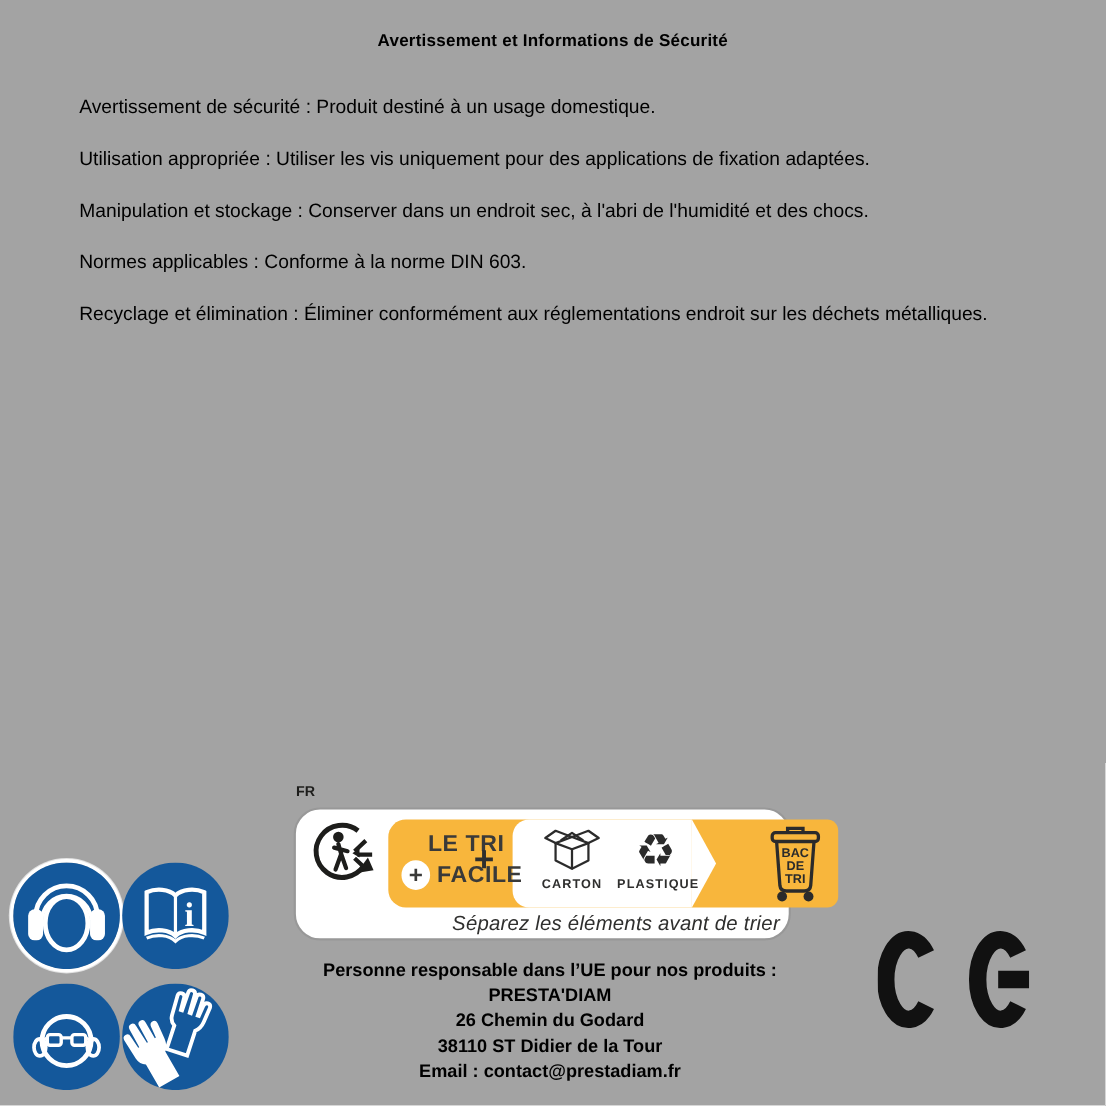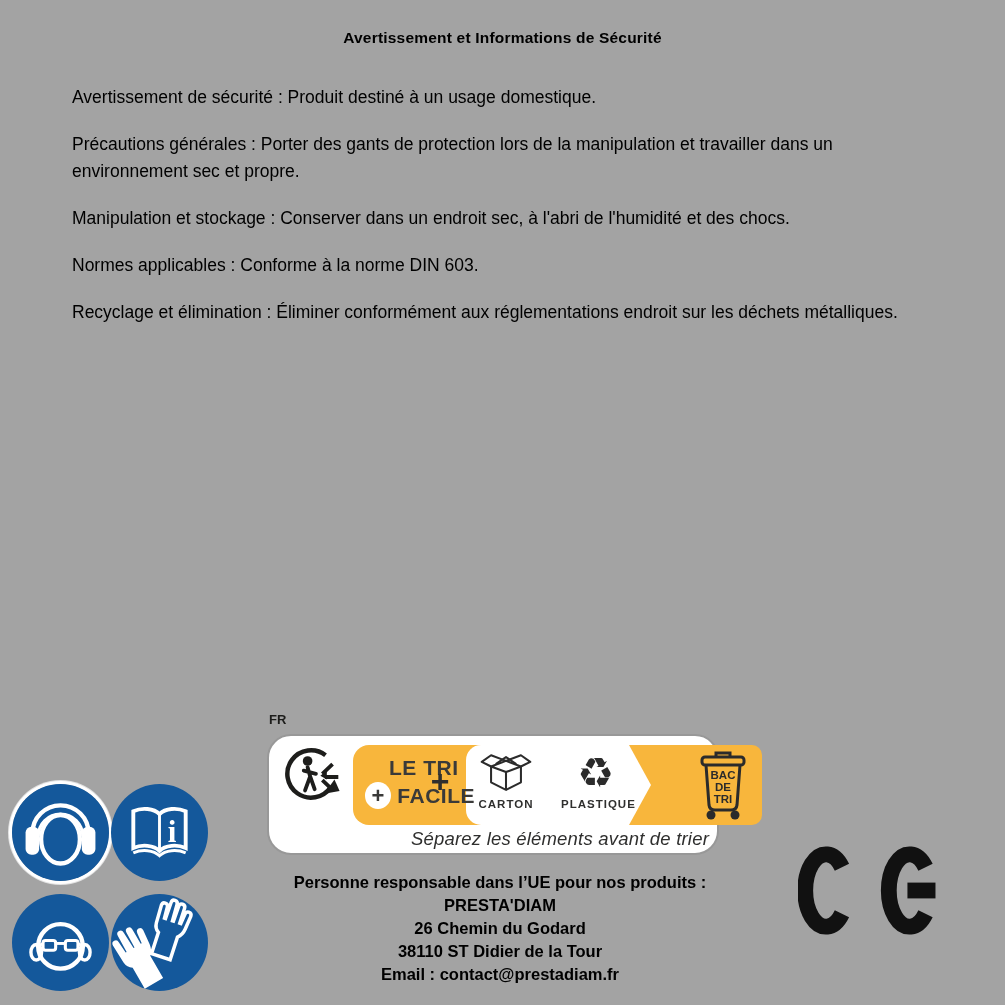--- a/index.html
+++ b/index.html
@@ -58,21 +58,21 @@
 </style>
 </head>
 <body>
 
 <div id="page">
 
   <div class="doc-title">Avertissement et Informations de Sécurité</div>
 
   <div class="doc-body">
     <p>Avertissement de sécurité : Produit destiné à un usage domestique.</p>
-    <p>Précautions générales : Porter des gants de protection lors de la manipulation et travailler dans un environnement sec et propre.</p>
+    <p>Utilisation appropriée : Utiliser les vis uniquement pour des applications de fixation adaptées.</p>
     <p>Manipulation et stockage : Conserver dans un endroit sec, à l'abri de l'humidité et des chocs.</p>
     <p>Normes applicables : Conforme à la norme DIN 603.</p>
     <p>Recyclage et élimination : Éliminer conformément aux réglementations endroit sur les déchets métalliques.</p>
   </div>
 
   <div class="icon-grid">
     <div class="m-icon ring">
       <svg viewBox="0 0 100 100">
         <circle cx="50" cy="50" r="50" fill="#14589B"></circle>
         <ellipse cx="50" cy="57" rx="20" ry="25" fill="none" stroke="#fff" stroke-width="4.5"></ellipse>
@@ -132,21 +132,21 @@
       <div class="tri-white-tip"></div>
 
       <div class="tri-brand">
         <div class="l1">LE TRI</div>
         <div class="l2">
           <span class="plus-circle">+</span>
           <span>FACILE</span>
         </div>
       </div>
 
-      <div class="mat" style="left:118px;">
+      <div class="mat" style="left:132px;">
         <svg width="56" height="48" viewBox="0 0 60 50">
           <g fill="none" stroke="#2b2b2b" stroke-width="2.2" stroke-linejoin="round">
             <path d="M30 12 L46 18 L30 24 L14 18 Z"></path>
             <path d="M14 18 L4 13 L14 6 L30 12"></path>
             <path d="M46 18 L56 13 L46 6 L30 12"></path>
             <path d="M19 15.5 L30 8 L41 15.5"></path>
             <path d="M14 18 L14 35 L30 43 L30 24"></path>
             <path d="M46 18 L46 35 L30 43"></path>
           </g>
         </svg>

